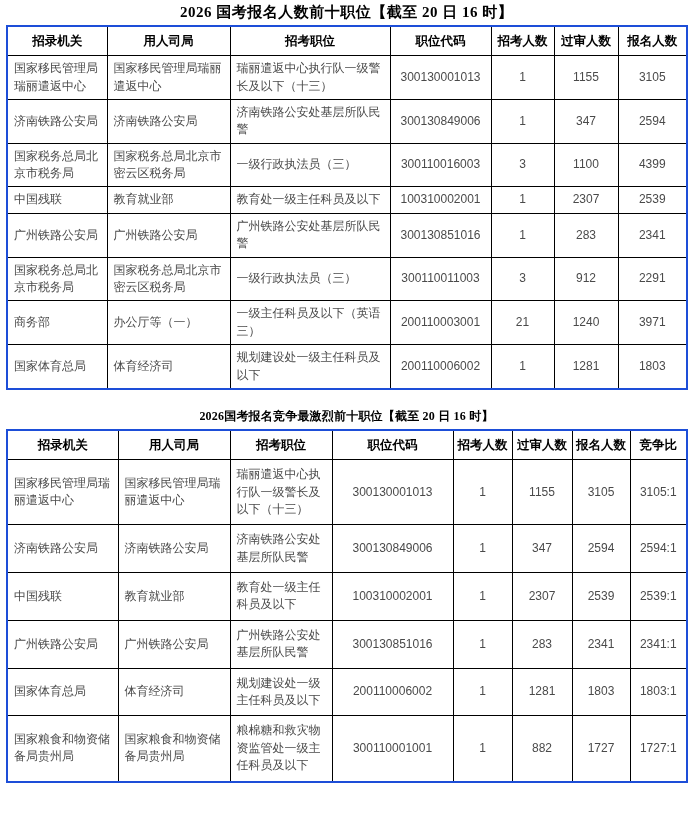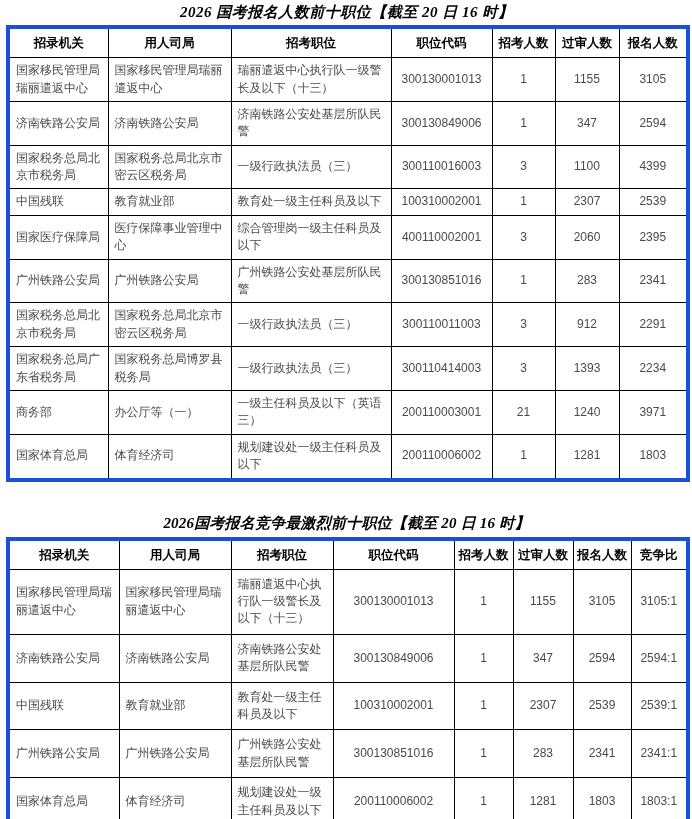--- a/index.html
+++ b/index.html
@@ -17,33 +17,32 @@
     padding: 2px 5px 0 6px;
   }
   .tbl-title {
     text-align: center;
     font-weight: bold;
     color: #000000;
     font-size: 15px;
     font-family: "Liberation Serif", "DejaVu Serif", serif;
     margin: 1px 0 3px 0;
     letter-spacing: 0.5px;
-    font-style: italic;
   }
   .tbl-title.second {
-    font-size: 15px;
-    margin-top: 32px;
+    font-size: 12px;
+    margin-top: 18px;
     margin-bottom: 4px;
     letter-spacing: 0.2px;
   }
   table {
     border-collapse: collapse;
     table-layout: fixed;
     width: 680px;
-    border: 4px solid #1d4ed8;
+    border: 2px solid #1d4ed8;
   }
   th, td {
     border: 1px solid #000000;
     font-size: 12px;
     line-height: 1.45;
     vertical-align: middle;
     word-break: break-all;
     overflow: hidden;
   }
   th {
@@ -120,54 +119,36 @@
           <tr>
             <td class="left">中国残联</td>
             <td class="left">教育就业部</td>
             <td class="left">教育处一级主任科员及以下</td>
             <td>100310002001</td>
             <td>1</td>
             <td>2307</td>
             <td>2539</td>
           </tr>
           <tr>
-            <td class="left">国家医疗保障局</td>
-            <td class="left">医疗保障事业管理中心</td>
-            <td class="left">综合管理岗一级主任科员及以下</td>
-            <td>400110002001</td>
-            <td>3</td>
-            <td>2060</td>
-            <td>2395</td>
-          </tr>
-          <tr>
             <td class="left">广州铁路公安局</td>
             <td class="left">广州铁路公安局</td>
             <td class="left">广州铁路公安处基层所队民警</td>
             <td>300130851016</td>
             <td>1</td>
             <td>283</td>
             <td>2341</td>
           </tr>
           <tr>
             <td class="left">国家税务总局北京市税务局</td>
             <td class="left">国家税务总局北京市密云区税务局</td>
             <td class="left">一级行政执法员（三）</td>
             <td>300110011003</td>
             <td>3</td>
             <td>912</td>
             <td>2291</td>
-          </tr>
-          <tr>
-            <td class="left">国家税务总局广东省税务局</td>
-            <td class="left">国家税务总局博罗县税务局</td>
-            <td class="left">一级行政执法员（三）</td>
-            <td>300110414003</td>
-            <td>3</td>
-            <td>1393</td>
-            <td>2234</td>
           </tr>
           <tr>
             <td class="left">商务部</td>
             <td class="left">办公厅等（一）</td>
             <td class="left">一级主任科员及以下（英语三）</td>
             <td>200110003001</td>
             <td>21</td>
             <td>1240</td>
             <td>3971</td>
           </tr>

